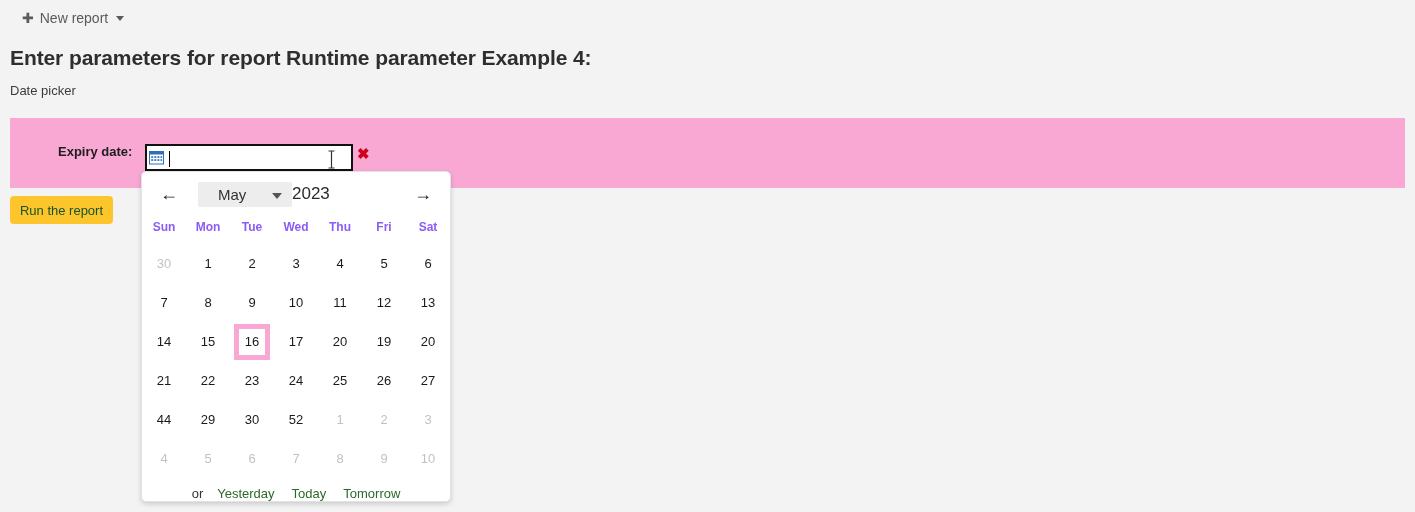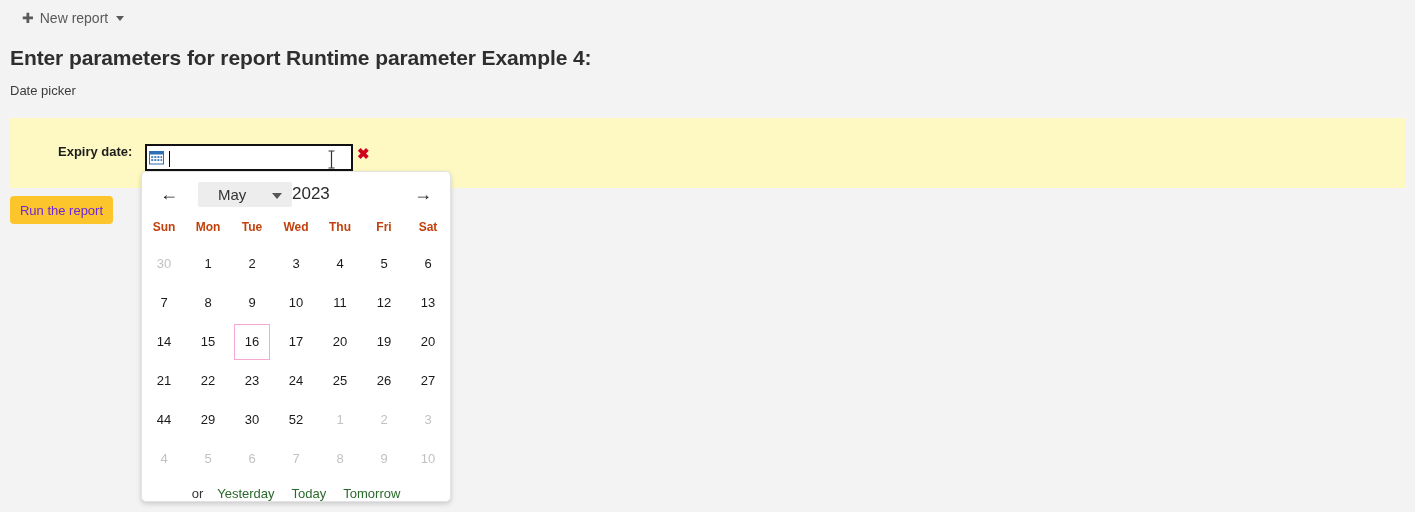--- a/index.html
+++ b/index.html
@@ -46,21 +46,21 @@
     margin: 13px 0 0 10px;
     font-size: 13px;
     color: #3b3b3b;
   }
 
   
   .panel {
     position: absolute;
     left: 10px; top: 118px;
     width: 1395px; height: 70px;
-    background: #fef9c3;
+    background: #f9a8d4;
   }
   .param-row {
     position: absolute;
     left: 0; top: 0;
     width: 100%; height: 100%;
     display: flex;
     align-items: center;
   }
   .param-label {
     position: absolute;
@@ -124,21 +124,21 @@
   
   .run-btn {
     position: absolute;
     left: 10px; top: 196px;
     width: 103px; height: 28px;
     background: #fcc52b;
     border: none;
     border-radius: 4px;
     font-size: 13px;
     font-family: "Liberation Sans", sans-serif;
-    color: #6d28d9;
+    color: #14532d;
     cursor: pointer;
   }
 
   
   .datepicker {
     position: absolute;
     left: 141px; top: 171px;
     width: 310px; height: 331px;
     background: #ffffff;
     border: 1px solid #e3e3e3;
@@ -197,41 +197,41 @@
   }
 
   table.dp-grid {
     width: 100%;
     border-collapse: collapse;
     table-layout: fixed;
   }
   table.dp-grid th {
     font-size: 12px;
     font-weight: bold;
-    color: #c2410c;
+    color: #8b5cf6;
     padding: 4px 0 10px 0;
     text-align: center;
   }
   table.dp-grid td {
     height: 39px;
     text-align: center;
     vertical-align: middle;
     font-size: 13px;
     color: #1a1a1a;
     cursor: pointer;
   }
   table.dp-grid td.other { color: #c2c2c2; cursor: default; }
   table.dp-grid td .cell {
     display: inline-flex;
     align-items: center;
     justify-content: center;
     width: 36px; height: 36px;
   }
   table.dp-grid td.today .cell {
-    border: 1px solid #f9a8d4;
+    border: 5px solid #f9a8d4;
   }
 
   .dp-footer {
     display: flex;
     align-items: center;
     justify-content: center;
     gap: 0;
     padding-top: 8px;
     font-size: 13px;
   }

